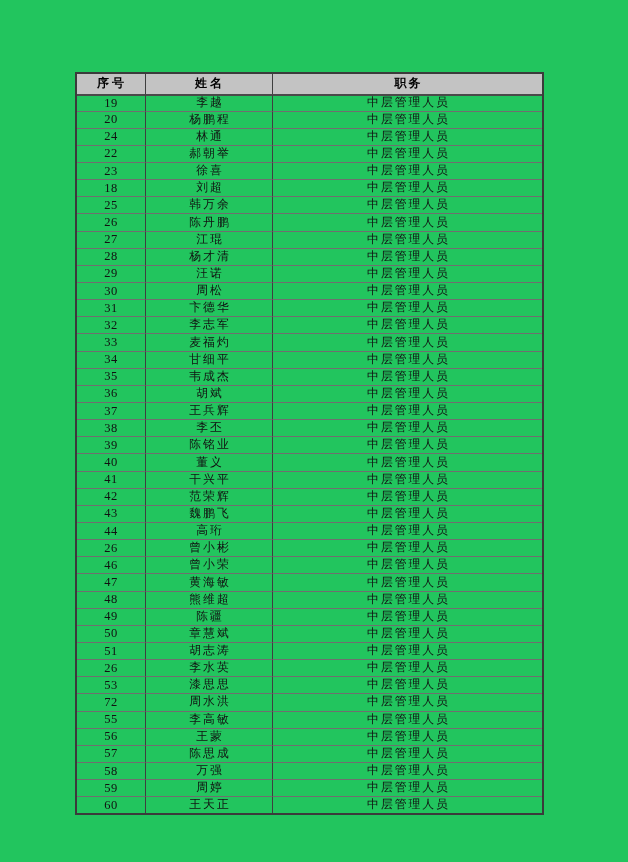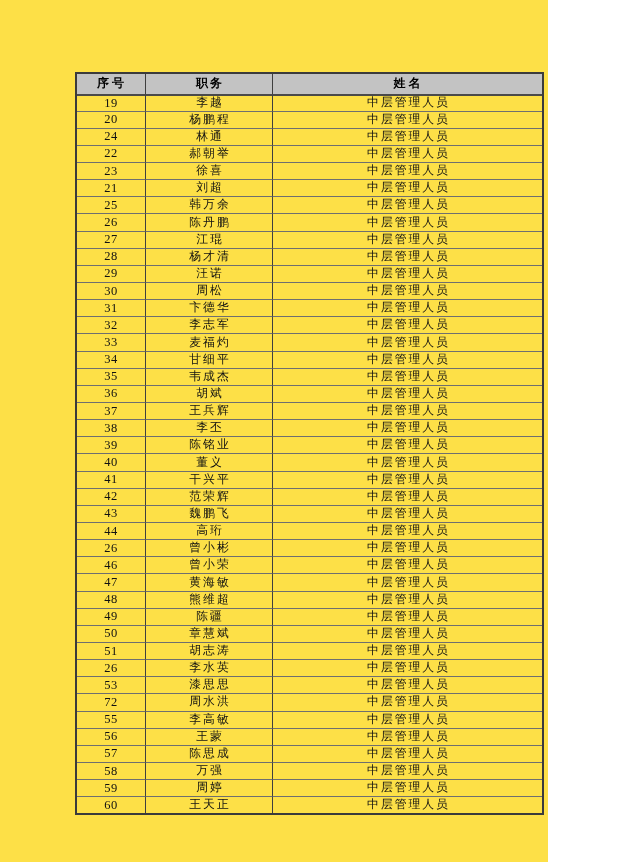--- a/index.html
+++ b/index.html
@@ -2,23 +2,23 @@
 <html><head>
 <meta charset="utf-8">
 <style>
   html, body {
     margin: 0;
     padding: 0;
     background: #ffffff;
   }
   .page {
     position: relative;
-    width: 548px;
+    width: 628px;
     height: 862px;
-    background: #fde047;
+    background: #22c55e;
     overflow: hidden;
     font-family: "Liberation Serif", "DejaVu Serif", serif;
   }
   .roster-table {
     position: absolute;
     left: 75px;
     top: 72px;
     display: grid;
     grid-template-columns: 68px 127px 270px;
     grid-template-rows: 19.5px;
@@ -59,22 +59,22 @@
   }
   .name, .title { font-size: 11.8px; }
 </style>
 </head>
 <body>
 
 <div class="page">
   <div class="roster-table">
 
     <div class="cell hd c0">序号</div>
+    <div class="cell hd">姓名</div>
     <div class="cell hd last-ls">职务</div>
-    <div class="cell hd">姓名</div>
 
     <div class="rows" style="display:contents">
   <div class="row">
     <div class="cell serial c0">19</div>
     <div class="cell name">李越</div>
     <div class="cell title">中层管理人员</div>
   </div>
 
   <div class="row">
     <div class="cell serial c0">20</div>
@@ -94,21 +94,21 @@
     <div class="cell title">中层管理人员</div>
   </div>
 
   <div class="row">
     <div class="cell serial c0">23</div>
     <div class="cell name">徐喜</div>
     <div class="cell title">中层管理人员</div>
   </div>
 
   <div class="row">
-    <div class="cell serial c0">21</div>
+    <div class="cell serial c0">18</div>
     <div class="cell name">刘超</div>
     <div class="cell title">中层管理人员</div>
   </div>
 
   <div class="row">
     <div class="cell serial c0">25</div>
     <div class="cell name">韩万余</div>
     <div class="cell title">中层管理人员</div>
   </div>
 

